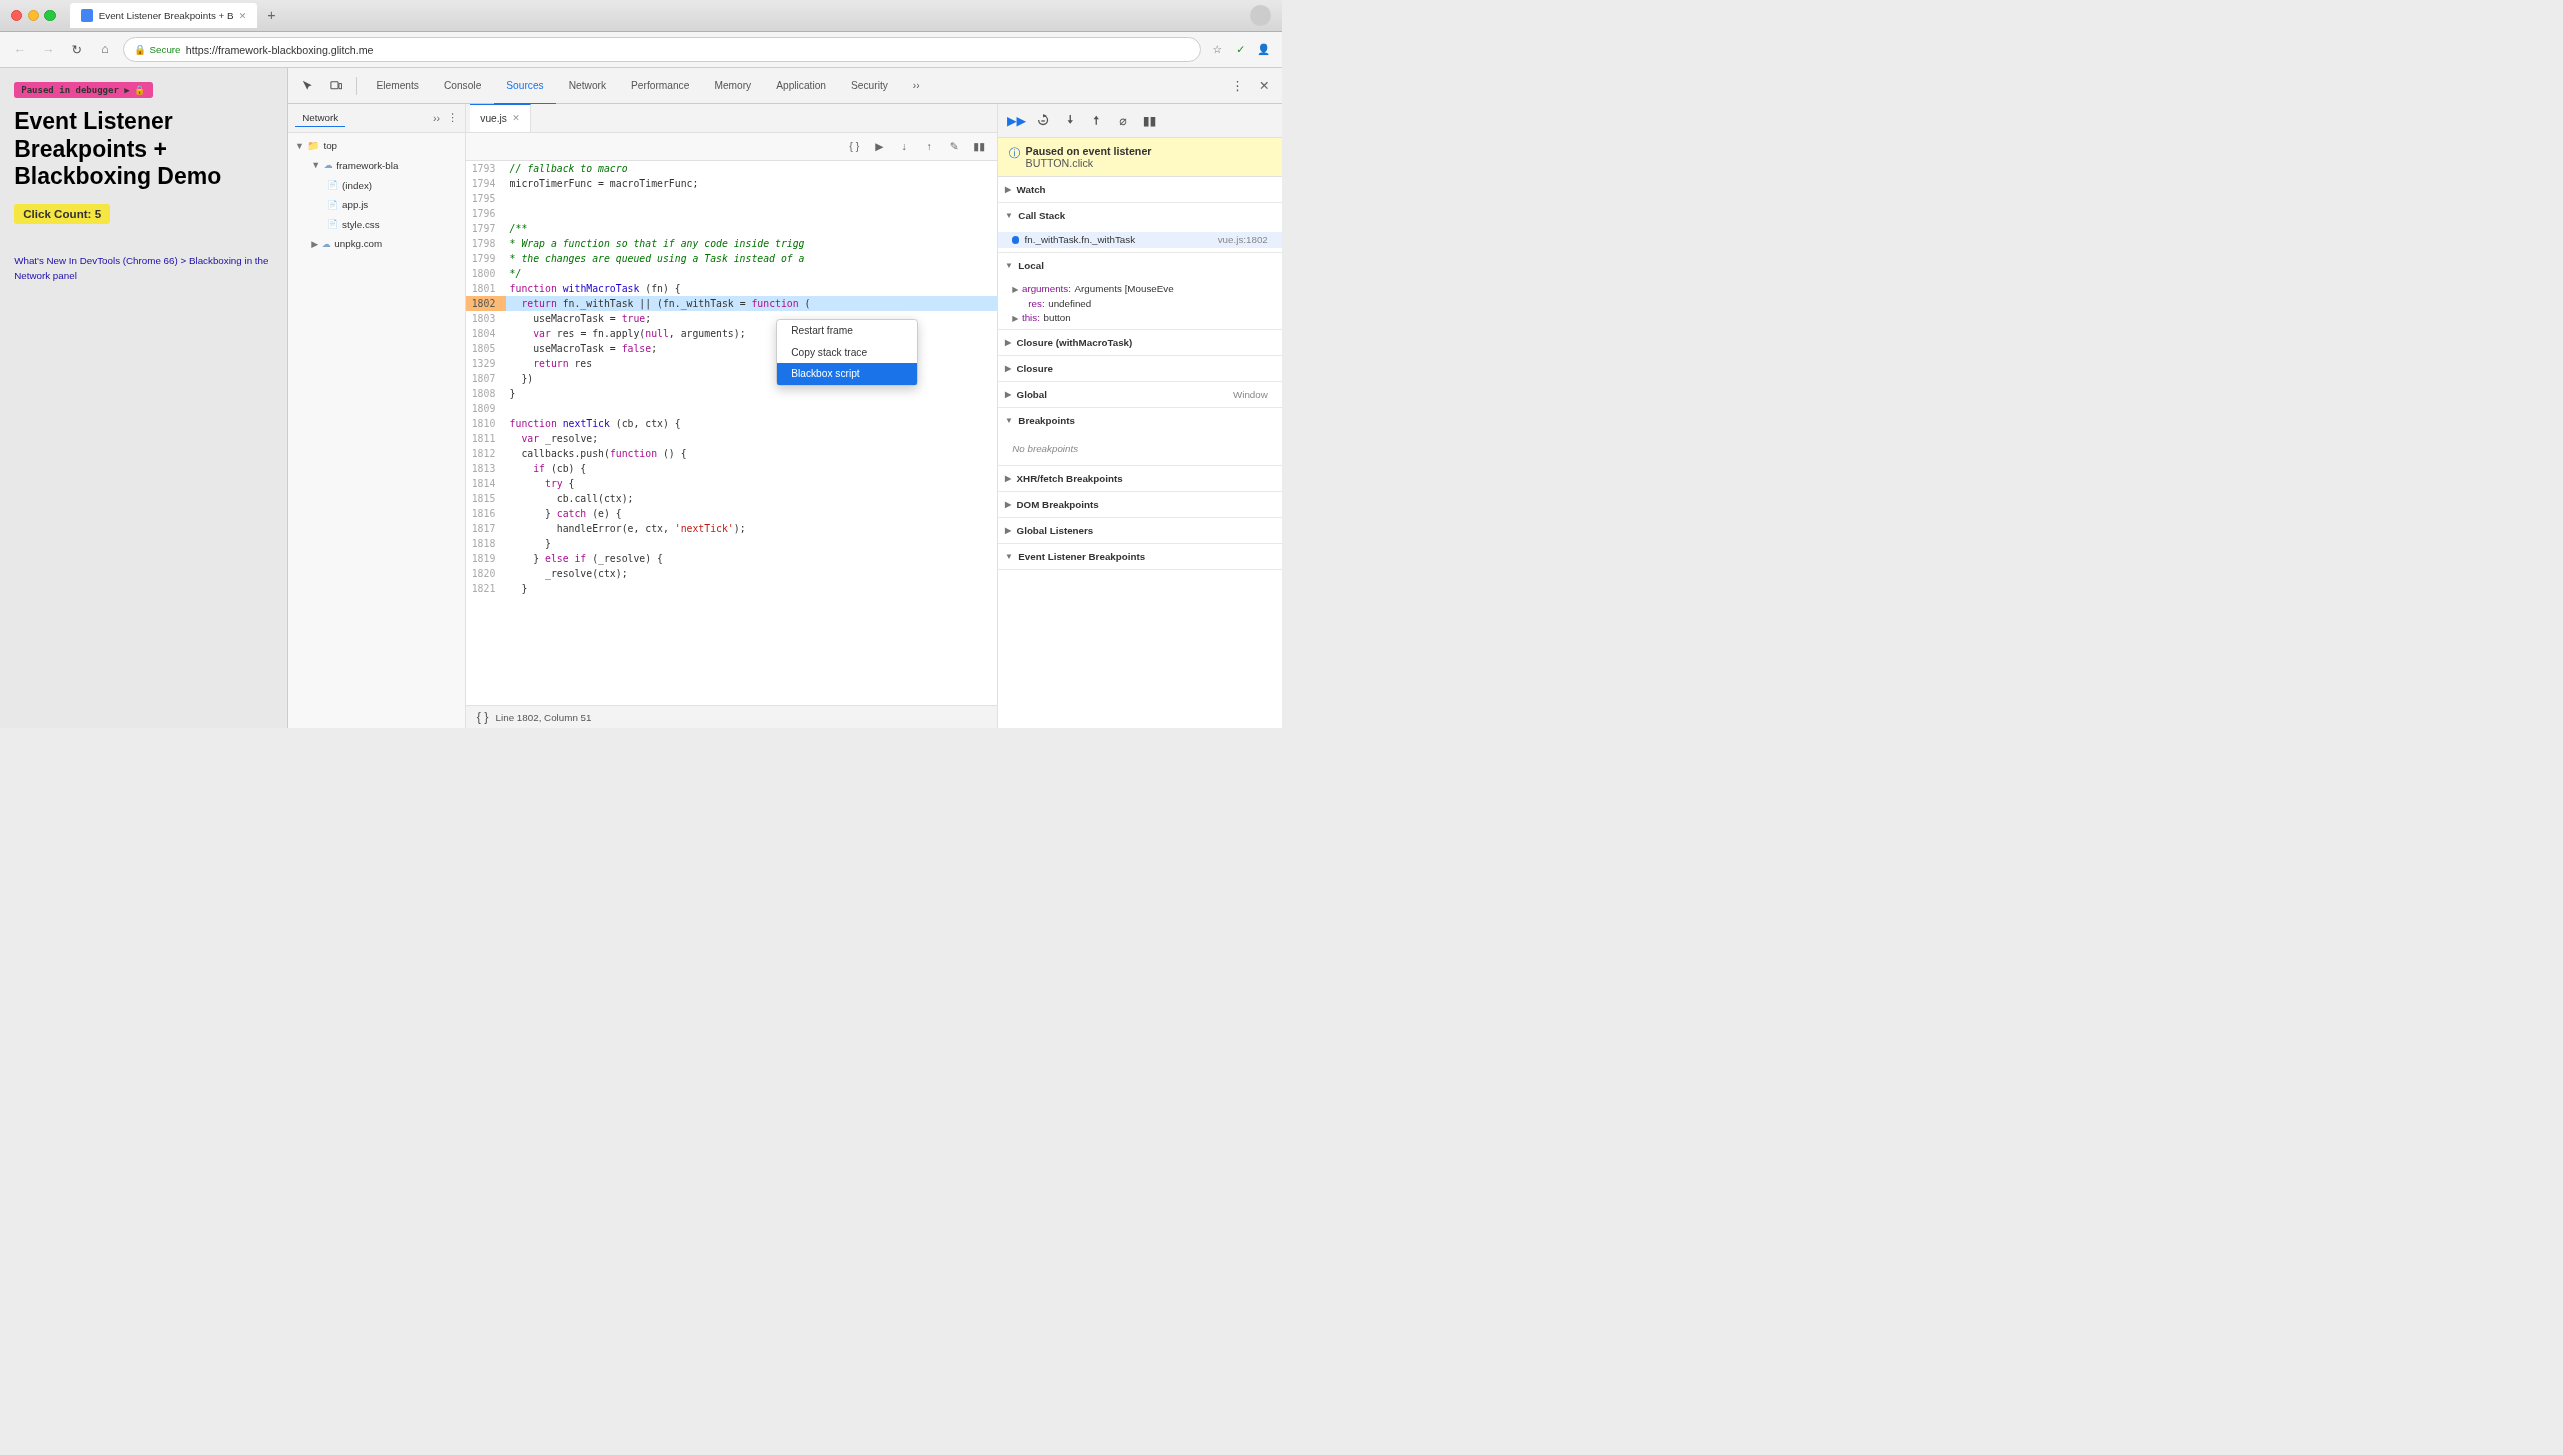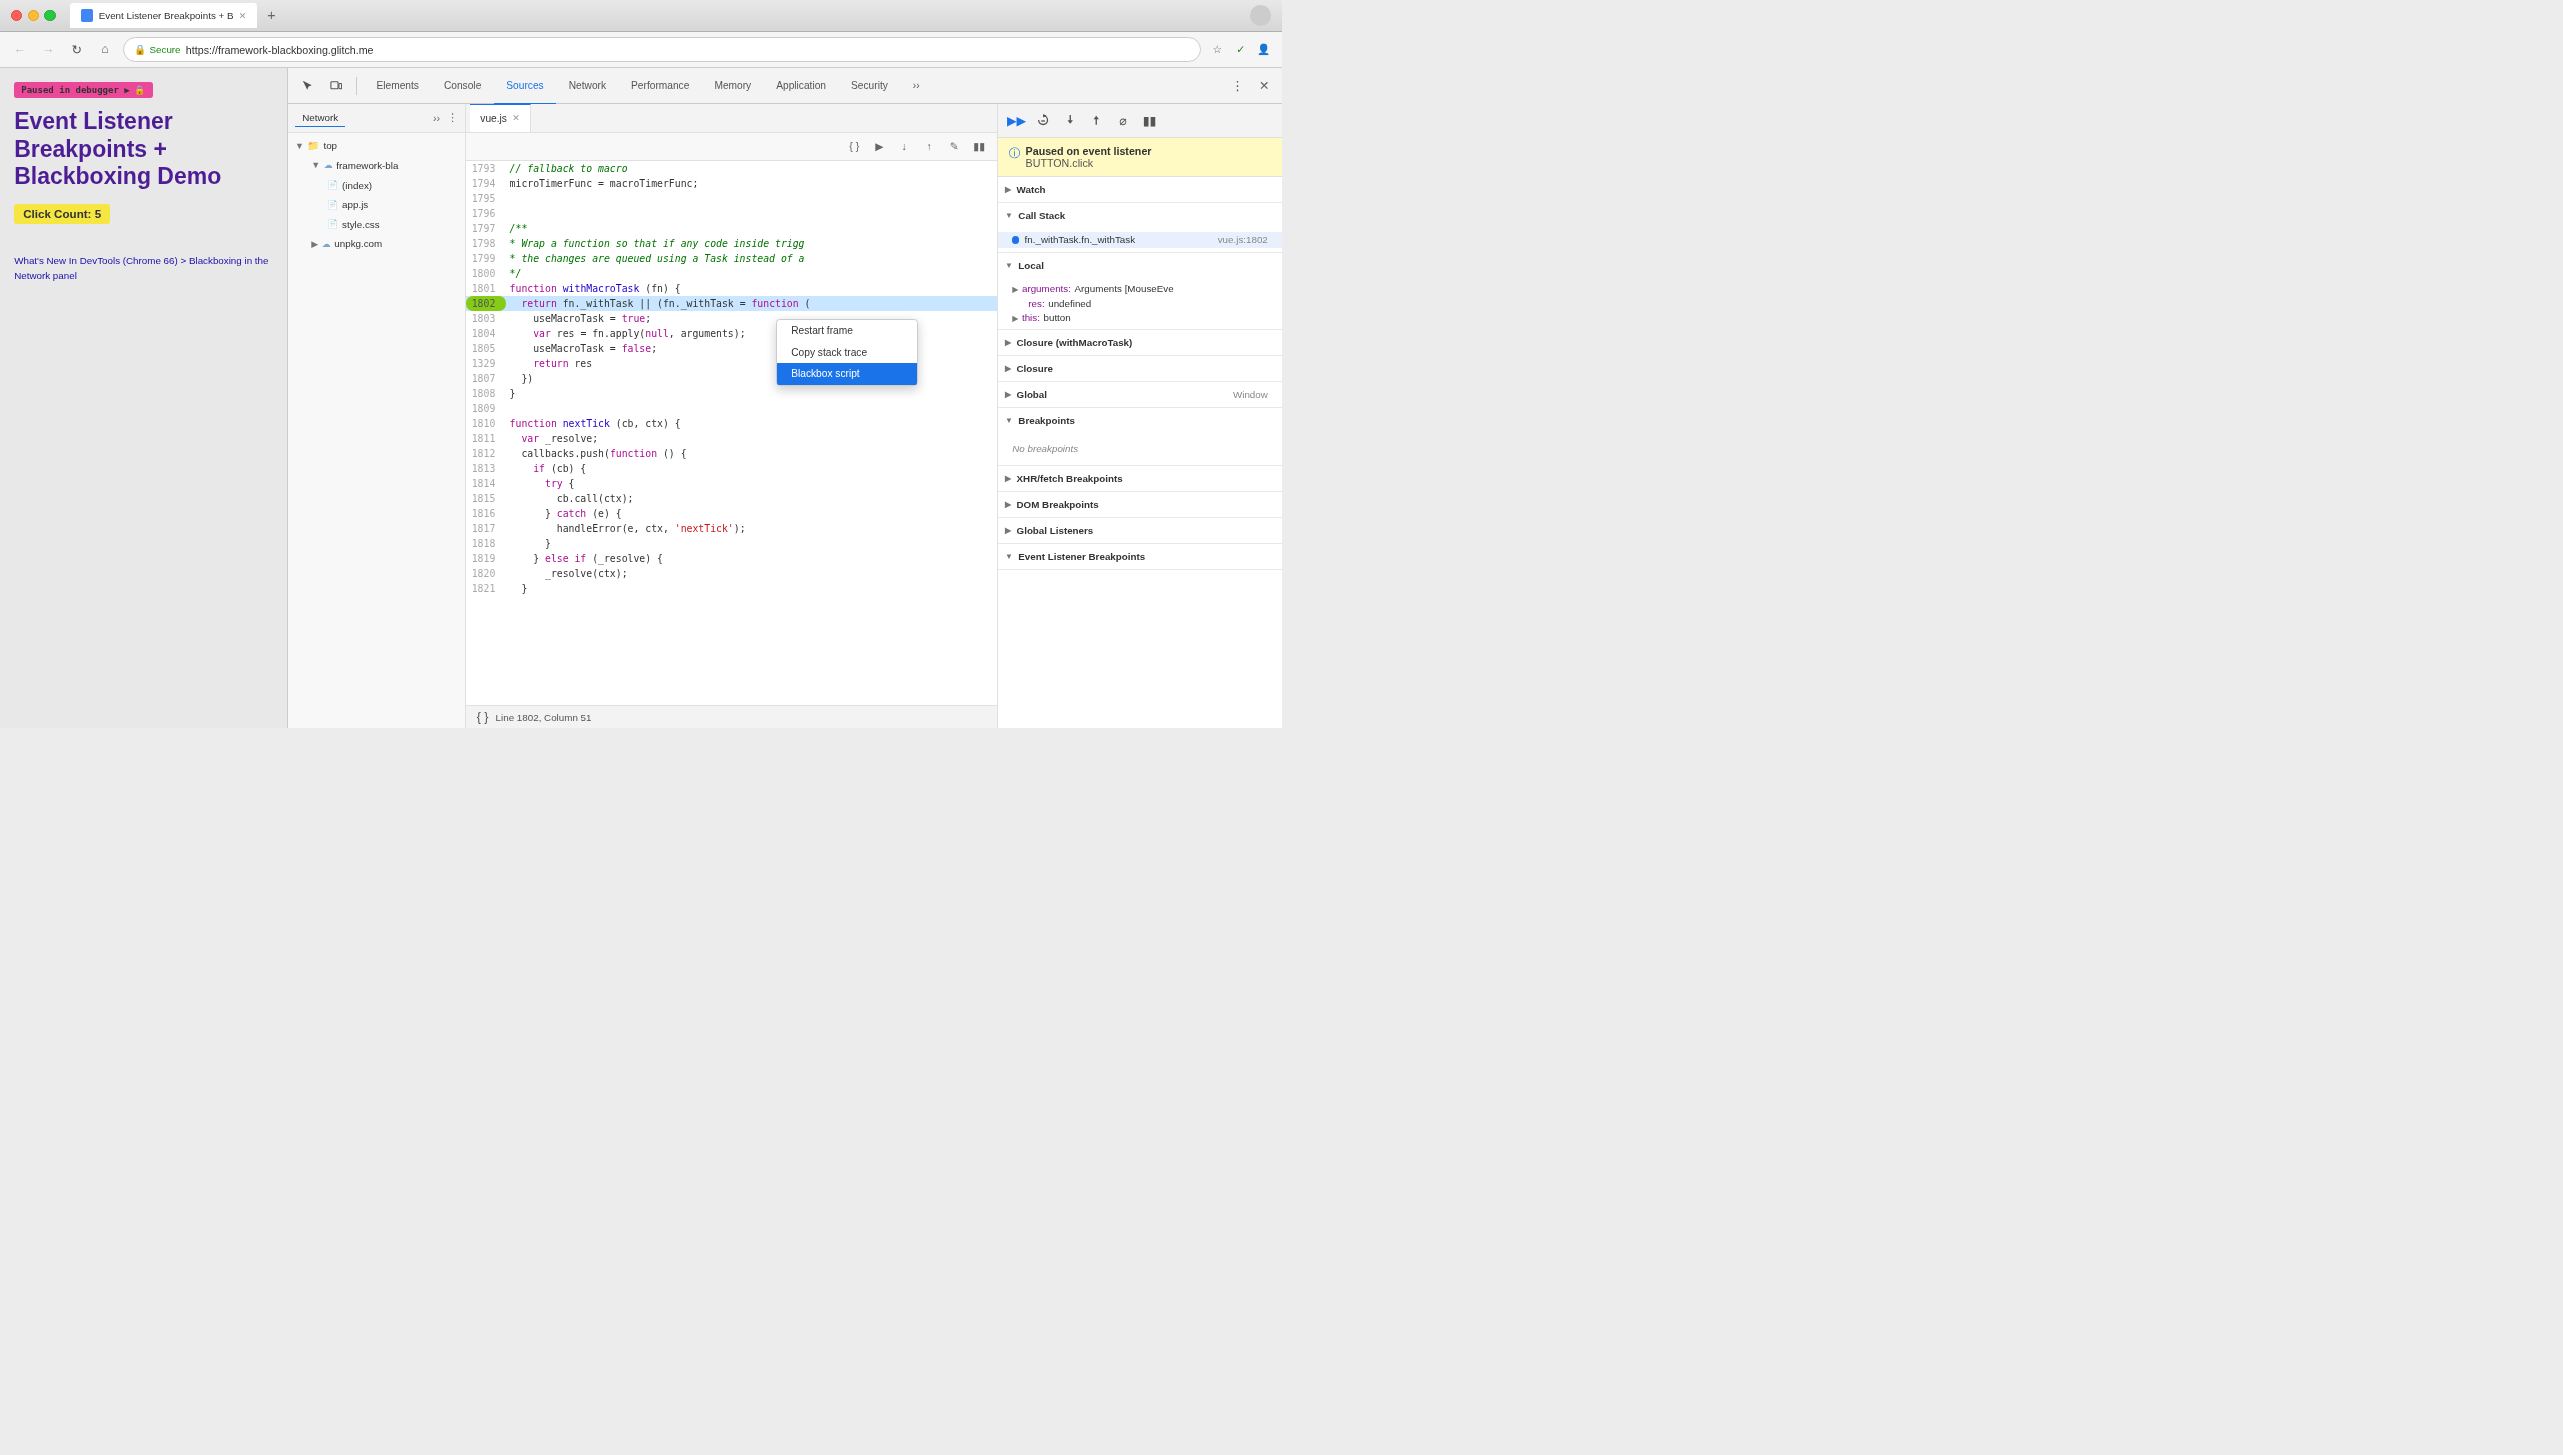--- a/index.html
+++ b/index.html
@@ -86,21 +86,21 @@
       font-weight: 600;
       padding: 2.7px 7.1px;
       border-radius: 2.7px;
       display: inline-flex;
       align-items: center;
       gap: 5.3px;
       margin-bottom: 10.7px;
       font-family: monospace;
     }
     .page-title {
-      color: #4c1d95;
+      color: #000000;
       font-size: 23px;
       font-weight: 700;
       line-height: 1.2;
       margin-bottom: 12.5px;
     }
     .click-count-badge {
       background: #f5e642;
       color: #333;
       font-size: 11.6px;
       font-weight: 600;
@@ -560,21 +560,21 @@
             <span class="line-num">1800</span>
             <span class="line-content comment">*/</span>
           </div>
 
           <div class="code-line">
             <span class="line-num">1801</span>
             <span class="line-content"><span class="kw">function</span> <span style="color:#1c00cf;">withMacroTask</span> (fn) {</span>
           </div>
 
           <div class="code-line" style="background:#c8e6ff;">
-            <span class="line-num" style="background:#84cc16;color:#555;border-radius:7px;">1802</span>
+            <span class="line-num" style="background:#fdba74;color:#555;">1802</span>
             <span class="line-content"><span class="kw">  return</span> fn._withTask || (fn._withTask = <span class="kw">function</span> (</span>
           </div>
 
           <div class="code-line">
             <span class="line-num">1803</span>
             <span class="line-content">    useMacroTask = <span class="kw">true</span>;</span>
           </div>
 
           <div class="code-line">
             <span class="line-num">1804</span>

